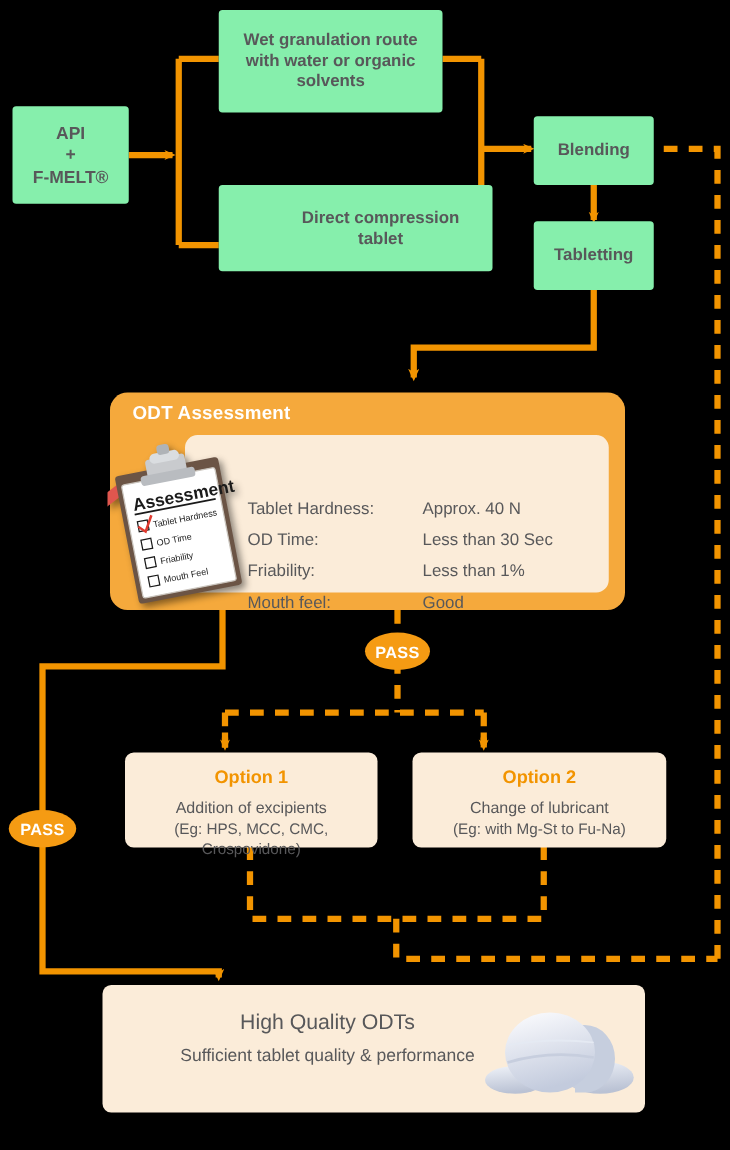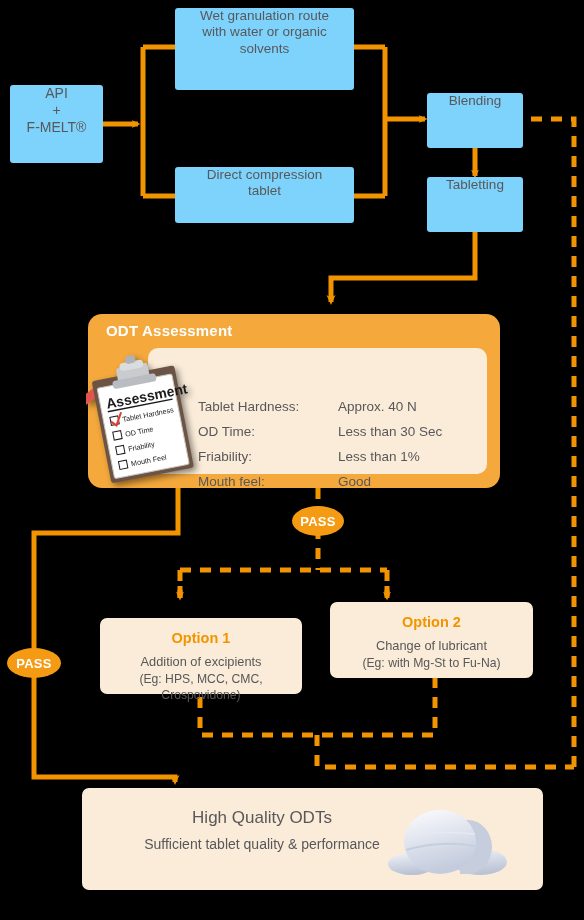--- a/index.html
+++ b/index.html
@@ -1,20 +1,20 @@
 <!DOCTYPE html>
 <html><head>
 <meta charset="utf-8">
 <style>
   html,body{margin:0;padding:0;background:#000;}
   #root{position:relative;width:584px;height:920px;background:#000;
         font-family:"Liberation Sans","DejaVu Sans",sans-serif;overflow:hidden;}
-  .box{position:absolute;background:#7dd3fc;border-radius:3px;
-       display:flex;flex-direction:column;align-items:center;
-       color:#58585A;text-align:center;line-height:1.22;}
+  .box{position:absolute;background:#86efac;border-radius:3px;
+       display:flex;flex-direction:column;align-items:center;justify-content:center;
+       color:#58585A;text-align:center;line-height:1.22;font-weight:bold;}
   .t-line{display:block;}
   svg.wires{position:absolute;left:0;top:0;width:584px;height:920px;pointer-events:none;}
   
   #odt-panel{position:absolute;left:88px;top:314px;width:412px;height:174px;
              background:#F5A93C;border-radius:14px;}
   #odt-title{position:absolute;left:106px;top:322px;color:#fff;font-weight:bold;
              font-size:15px;letter-spacing:.2px;}
   #odt-inner{position:absolute;left:148px;top:348px;width:339px;height:126px;
              background:#FBECD9;border-radius:10px;}
   .odt-row{position:absolute;color:#58585A;font-size:13.5px;margin-top:28px;}
@@ -26,21 +26,21 @@
   .badge{position:absolute;border-radius:50%;background:#F59B13;color:#fff;
          display:flex;align-items:center;justify-content:center;
          font-size:13px;font-weight:bold;letter-spacing:.3px;}
   
   .optbox{position:absolute;background:#FBECD9;border-radius:7px;color:#58585A;
           text-align:center;}
   .opt-h{color:#F29400;font-weight:bold;font-size:14.5px;margin-top:12px;}
   .opt-b{font-size:12.8px;margin-top:8px;line-height:1.32;}
   .opt-s{font-size:12.2px;line-height:1.32;}
   #hq{position:absolute;left:82px;top:788px;width:434px;height:102px;
-      background:#FBECD9;border-radius:7px;padding-left:27px;}
+      background:#FBECD9;border-radius:7px;}
   #hq-t{position:absolute;left:0;top:20px;width:360px;text-align:center;
         font-size:17px;color:#58585A;}
   #hq-s{position:absolute;left:0;top:48px;width:360px;text-align:center;
         font-size:14px;color:#58585A;}
   #tablets{position:absolute;left:300px;top:10px;width:130px;height:88px;}
   .shadow{filter:drop-shadow(3px 3px 3px rgba(0,0,0,.45));}
 </style>
 </head>
 <body>
 
@@ -107,21 +107,21 @@
     <span class="t-line">+</span>
     <span class="t-line">F-MELT®</span>
   </div>
 
   <div class="box" style="left:175px;top:8px;width:179px;height:82px;font-size:13.5px;">
     <span class="t-line">Wet granulation route</span>
     <span class="t-line">with water or organic</span>
     <span class="t-line">solvents</span>
   </div>
 
-  <div class="box" style="left:175px;top:167px;width:179px;height:56px;font-size:13.5px;">
+  <div class="box" style="left:175px;top:148px;width:179px;height:69px;font-size:13.5px;padding-left:40px;">
     <span class="t-line">Direct compression</span>
     <span class="t-line">tablet</span>
   </div>
 
   <div class="box" style="left:427px;top:93px;width:96px;height:55px;font-size:13.5px;">
     <span class="t-line">Blending</span>
   </div>
 
   <div class="box" style="left:427px;top:177px;width:96px;height:55px;font-size:13.5px;">
     <span class="t-line">Tabletting</span>
@@ -175,21 +175,21 @@
     </g>
   </svg>
 
   <div class="badge" style="left:292px;top:506px;width:52px;height:30px;">
     <span>PASS</span>
   </div>
   <div class="badge" style="left:7px;top:648px;width:54px;height:30px;">
     <span>PASS</span>
   </div>
 
-  <div class="optbox" style="left:100px;top:602px;width:202px;height:76px;margin-top:16px;">
+  <div class="optbox" style="left:100px;top:602px;width:202px;height:76px;">
     <div class="opt-h">Option 1</div>
     <div class="opt-b">Addition of excipients</div>
     <div class="opt-s">(Eg: HPS, MCC, CMC,</div>
     <div class="opt-s">Crospovidone)</div>
   </div>
 
   <div class="optbox" style="left:330px;top:602px;width:203px;height:76px;">
     <div class="opt-h">Option 2</div>
     <div class="opt-b">Change of lubricant</div>
     <div class="opt-s">(Eg: with Mg-St to Fu-Na)</div>

